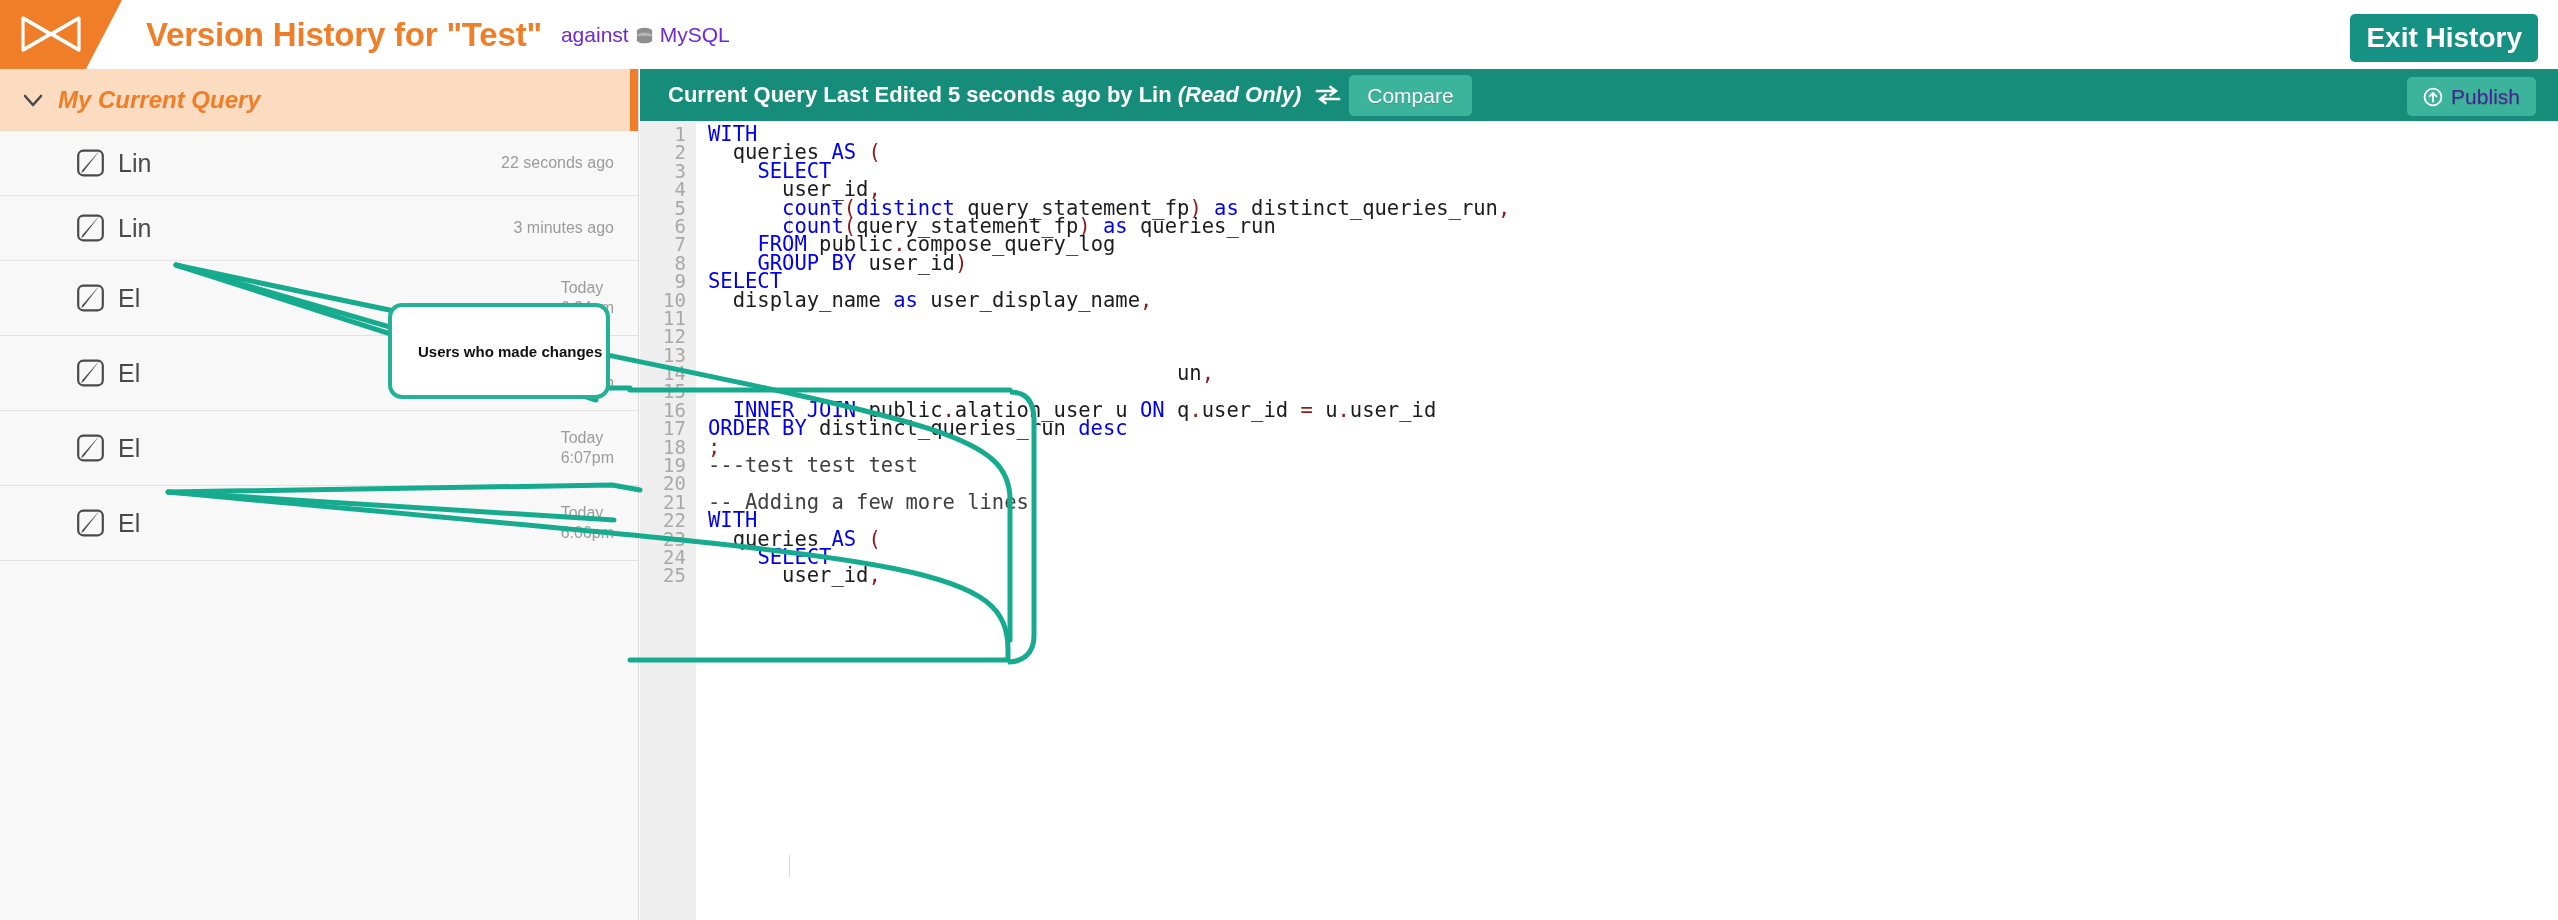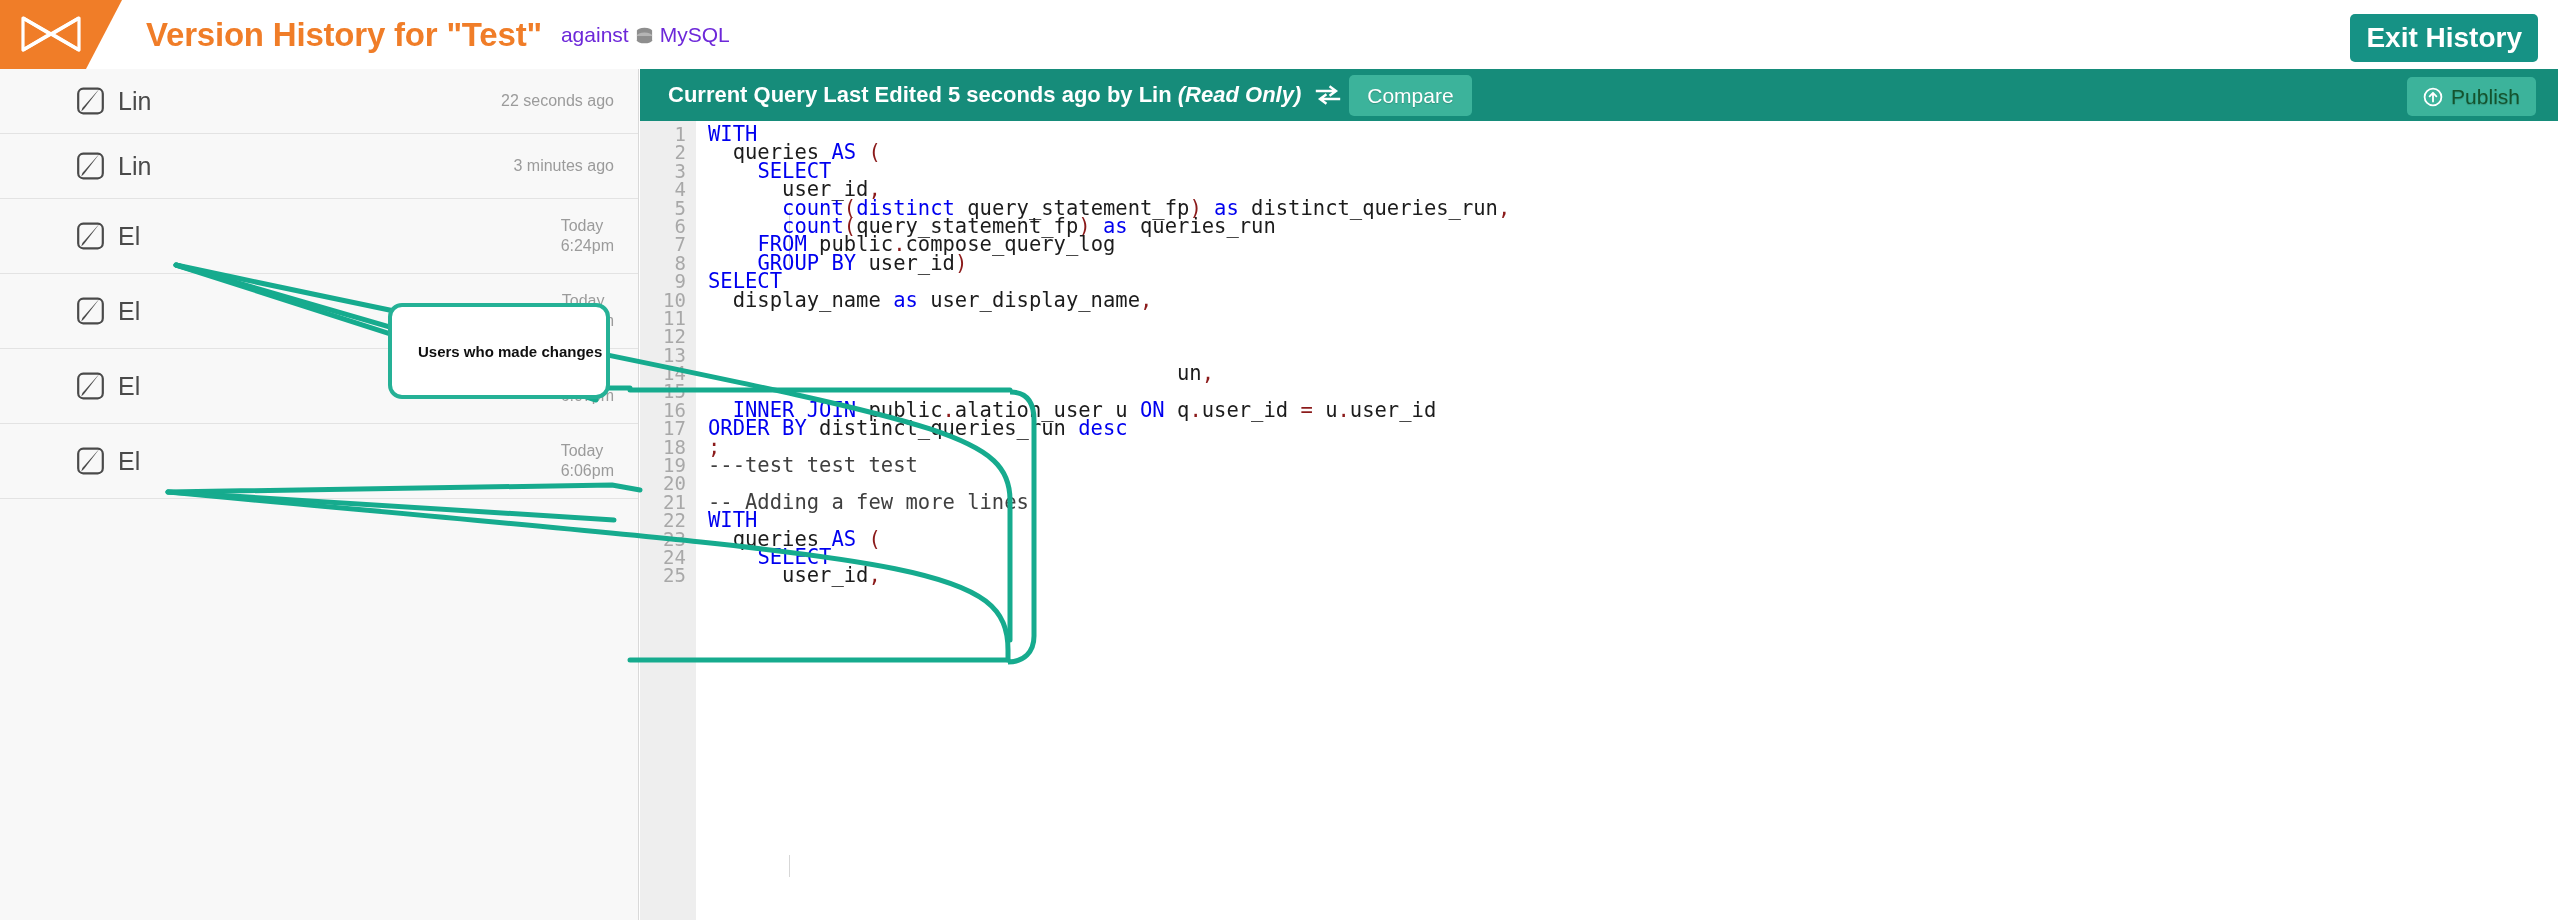--- a/index.html
+++ b/index.html
@@ -75,21 +75,21 @@
   }
   .qbar-text{font-size:22px;color:#ffffff;white-space:nowrap;font-weight:bold;}
   .qbar-text .ro{font-style:italic;font-weight:bold;}
   .swap-ico{width:26px;height:20px;margin-left:14px;flex:0 0 auto;}
   .compare-btn{
     margin-left:8px;background:#3cb39b;color:#fff;border:none;border-radius:5px;
     font-family:"Liberation Sans",sans-serif;font-size:21px;padding:10px 18px;cursor:pointer;line-height:1;
     text-shadow:0 1px 1px rgba(0,0,0,.18);
   }
   .publish-btn{
-    position:absolute;right:22px;top:8px;background:#3cb39b;color:#14532d;border:none;border-radius:5px;
+    position:absolute;right:22px;top:8px;background:#3cb39b;color:#4c1d95;border:none;border-radius:5px;
     font-family:"Liberation Sans",sans-serif;font-size:21px;padding:9px 16px;cursor:pointer;line-height:1;
     display:flex;align-items:center;gap:8px;text-shadow:0 1px 1px rgba(0,0,0,.18);
   }
   .pub-ico{width:20px;height:20px;flex:0 0 auto;}
 
   
   .editor{position:relative;width:1918px;height:799px;background:#ffffff;overflow:hidden;}
   .gutter{
     position:absolute;left:0;top:0;width:56px;height:799px;background:#eeeeee;
   }
@@ -145,20 +145,27 @@
           <rect x="2" y="9.5" width="16" height="4.5" fill="#8e8e8e"></rect>
           <ellipse cx="10" cy="14" rx="8" ry="3.1" fill="#8e8e8e"></ellipse>
         </svg>
         <span>MySQL</span>
       </span>
     </div>
     <button class="exit-btn">Exit History</button>
   </div>
 
   <div class="sidebar">
+    <div class="sb-header">
+      <svg class="chev" viewBox="0 0 26 26">
+        <path d="M5 9 L13 18 L21 9" fill="none" stroke="#4a4a4a" stroke-width="2.6" stroke-linecap="round" stroke-linejoin="round"></path>
+      </svg>
+      <span class="sb-header-label">My Current Query</span>
+      <div class="orange-edge"></div>
+    </div>
     <div id="sb-rows">
         <div class="sb-row">
           <svg class="ed" viewBox="0 0 29 29">
             <rect x="2.2" y="2.2" width="24.6" height="24.6" rx="5" fill="none" stroke="#4a4a4a" stroke-width="2.2"></rect>
             <path d="M23.5 1.5 L7.5 22.5 L5.5 24.5 L7.5 22.5 Z" fill="#4a4a4a"></path>
             <path d="M24.5 1 L8 22.6 L5.2 25 L6.4 21.4 Z" fill="#4a4a4a"></path>
           </svg>
           <span class="sb-name">Lin</span>
           <span class="sb-time">22 seconds ago</span>
         </div>

